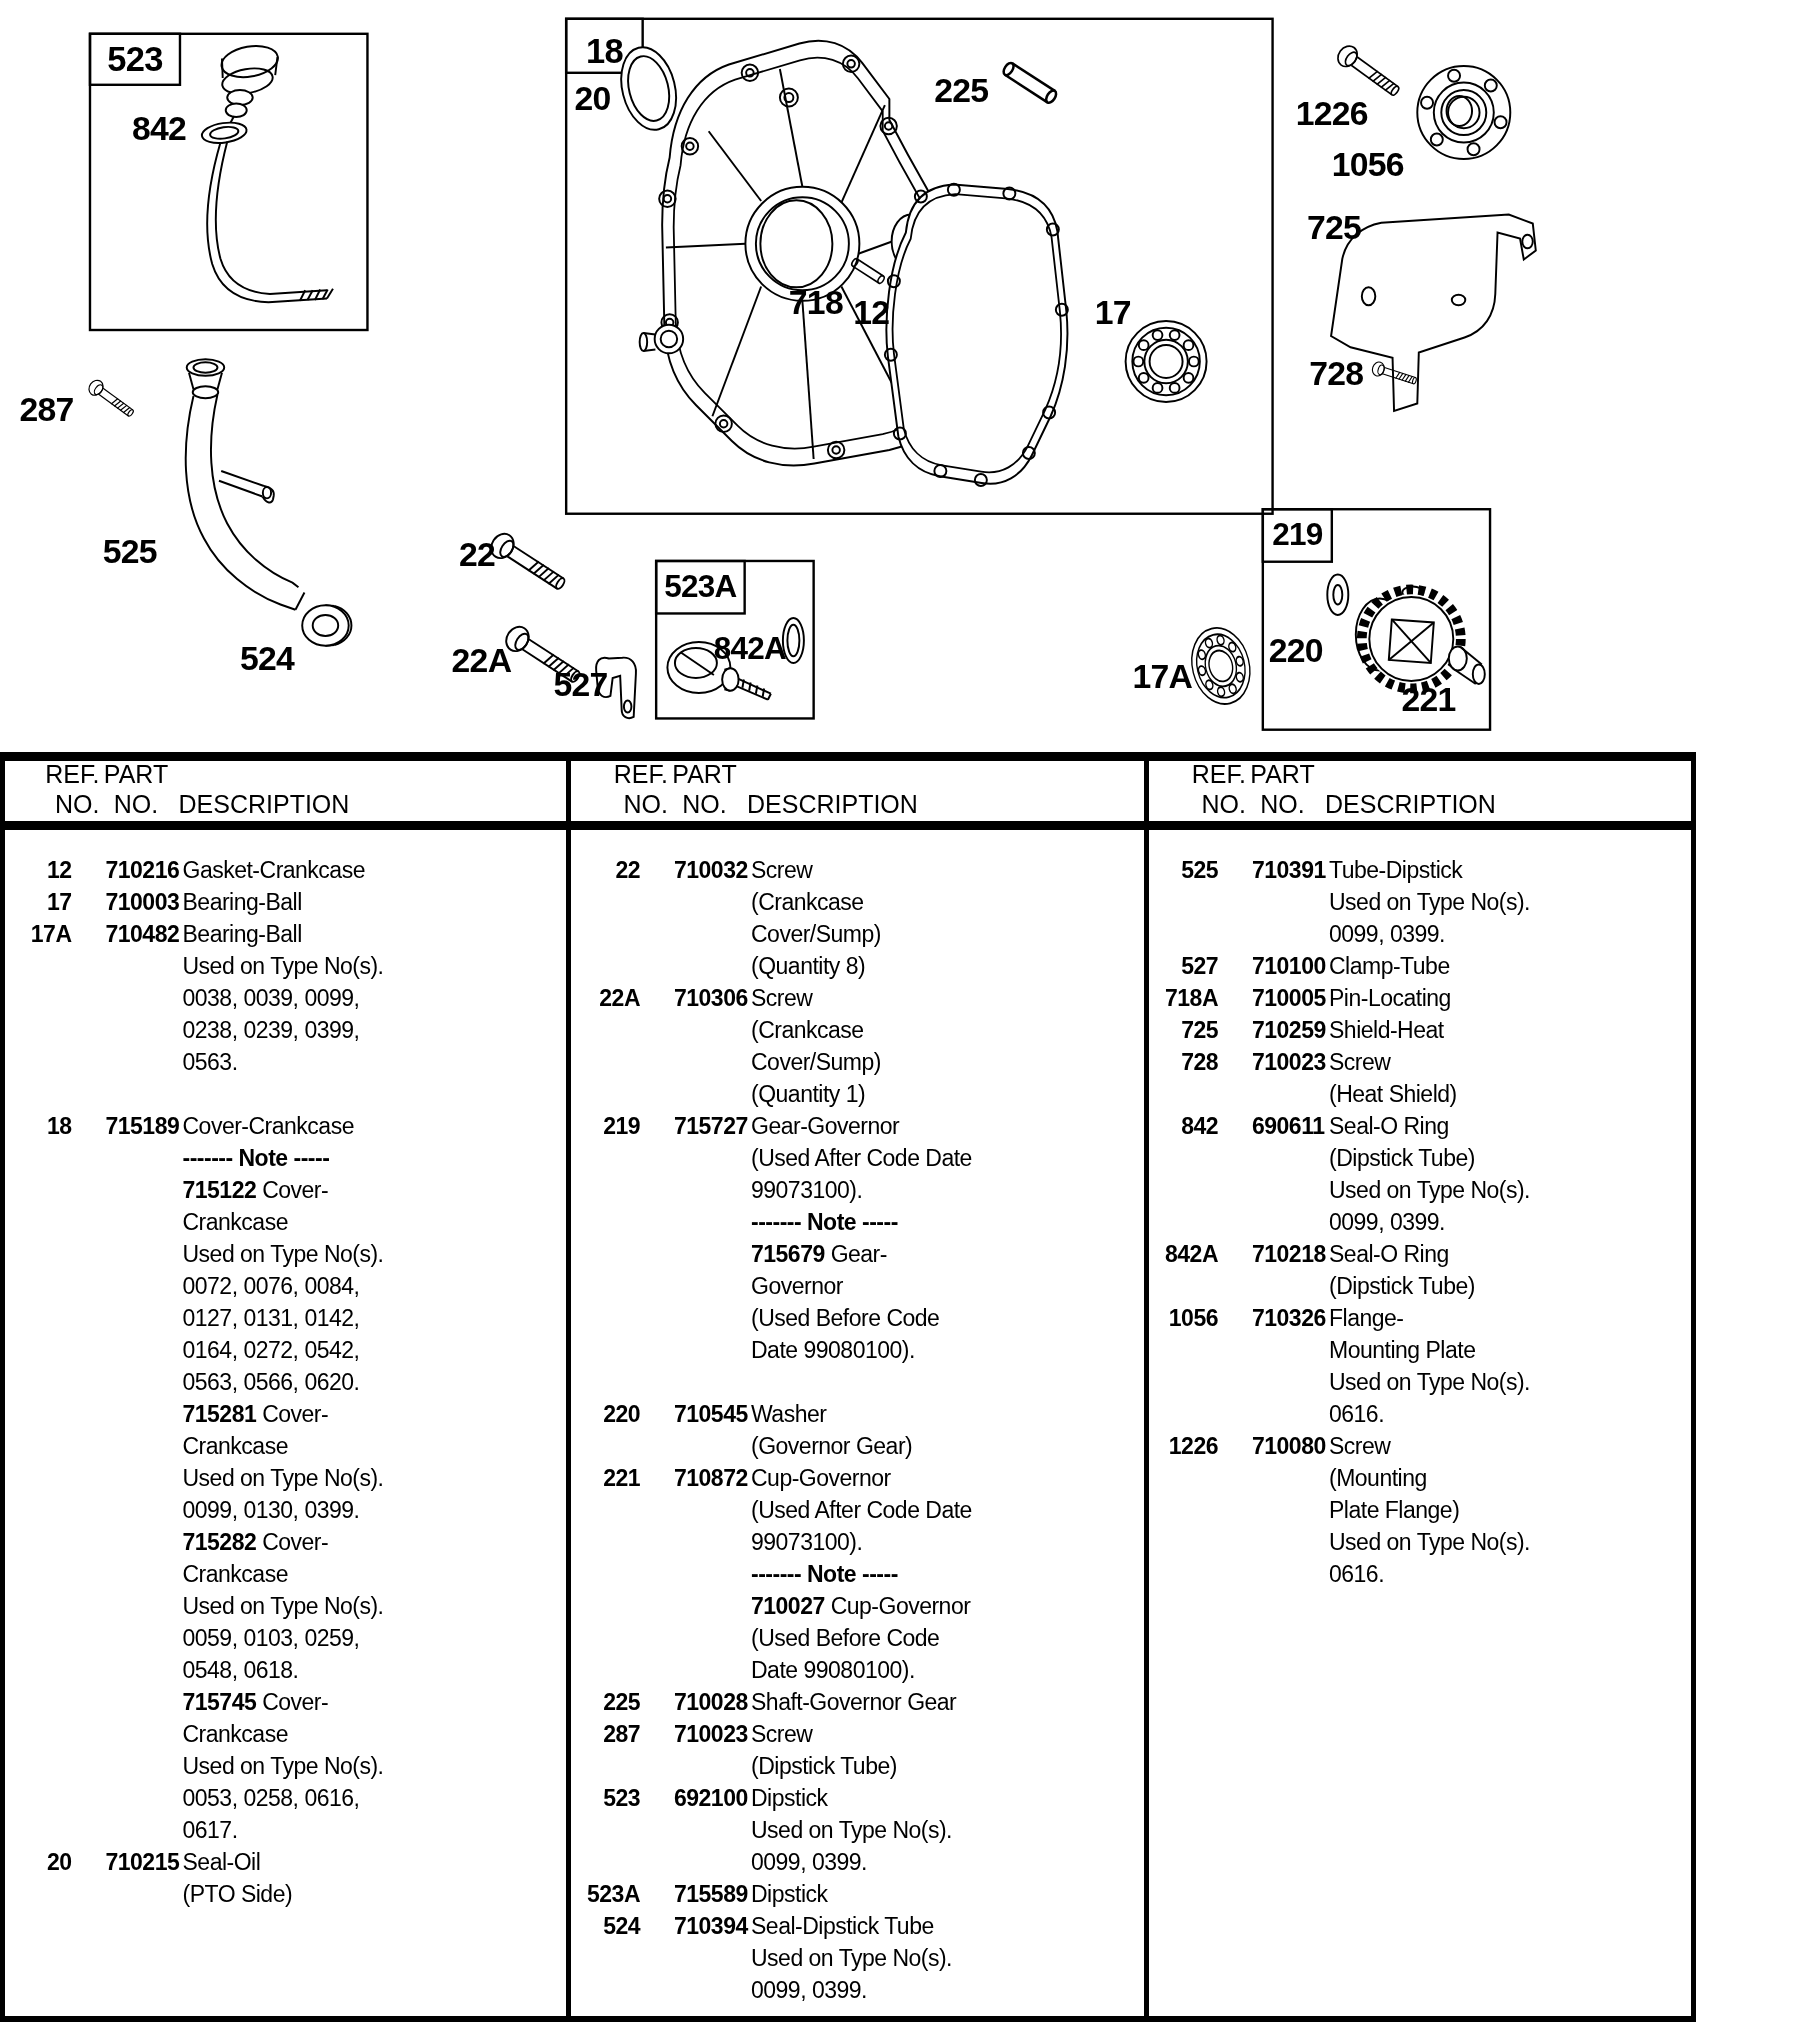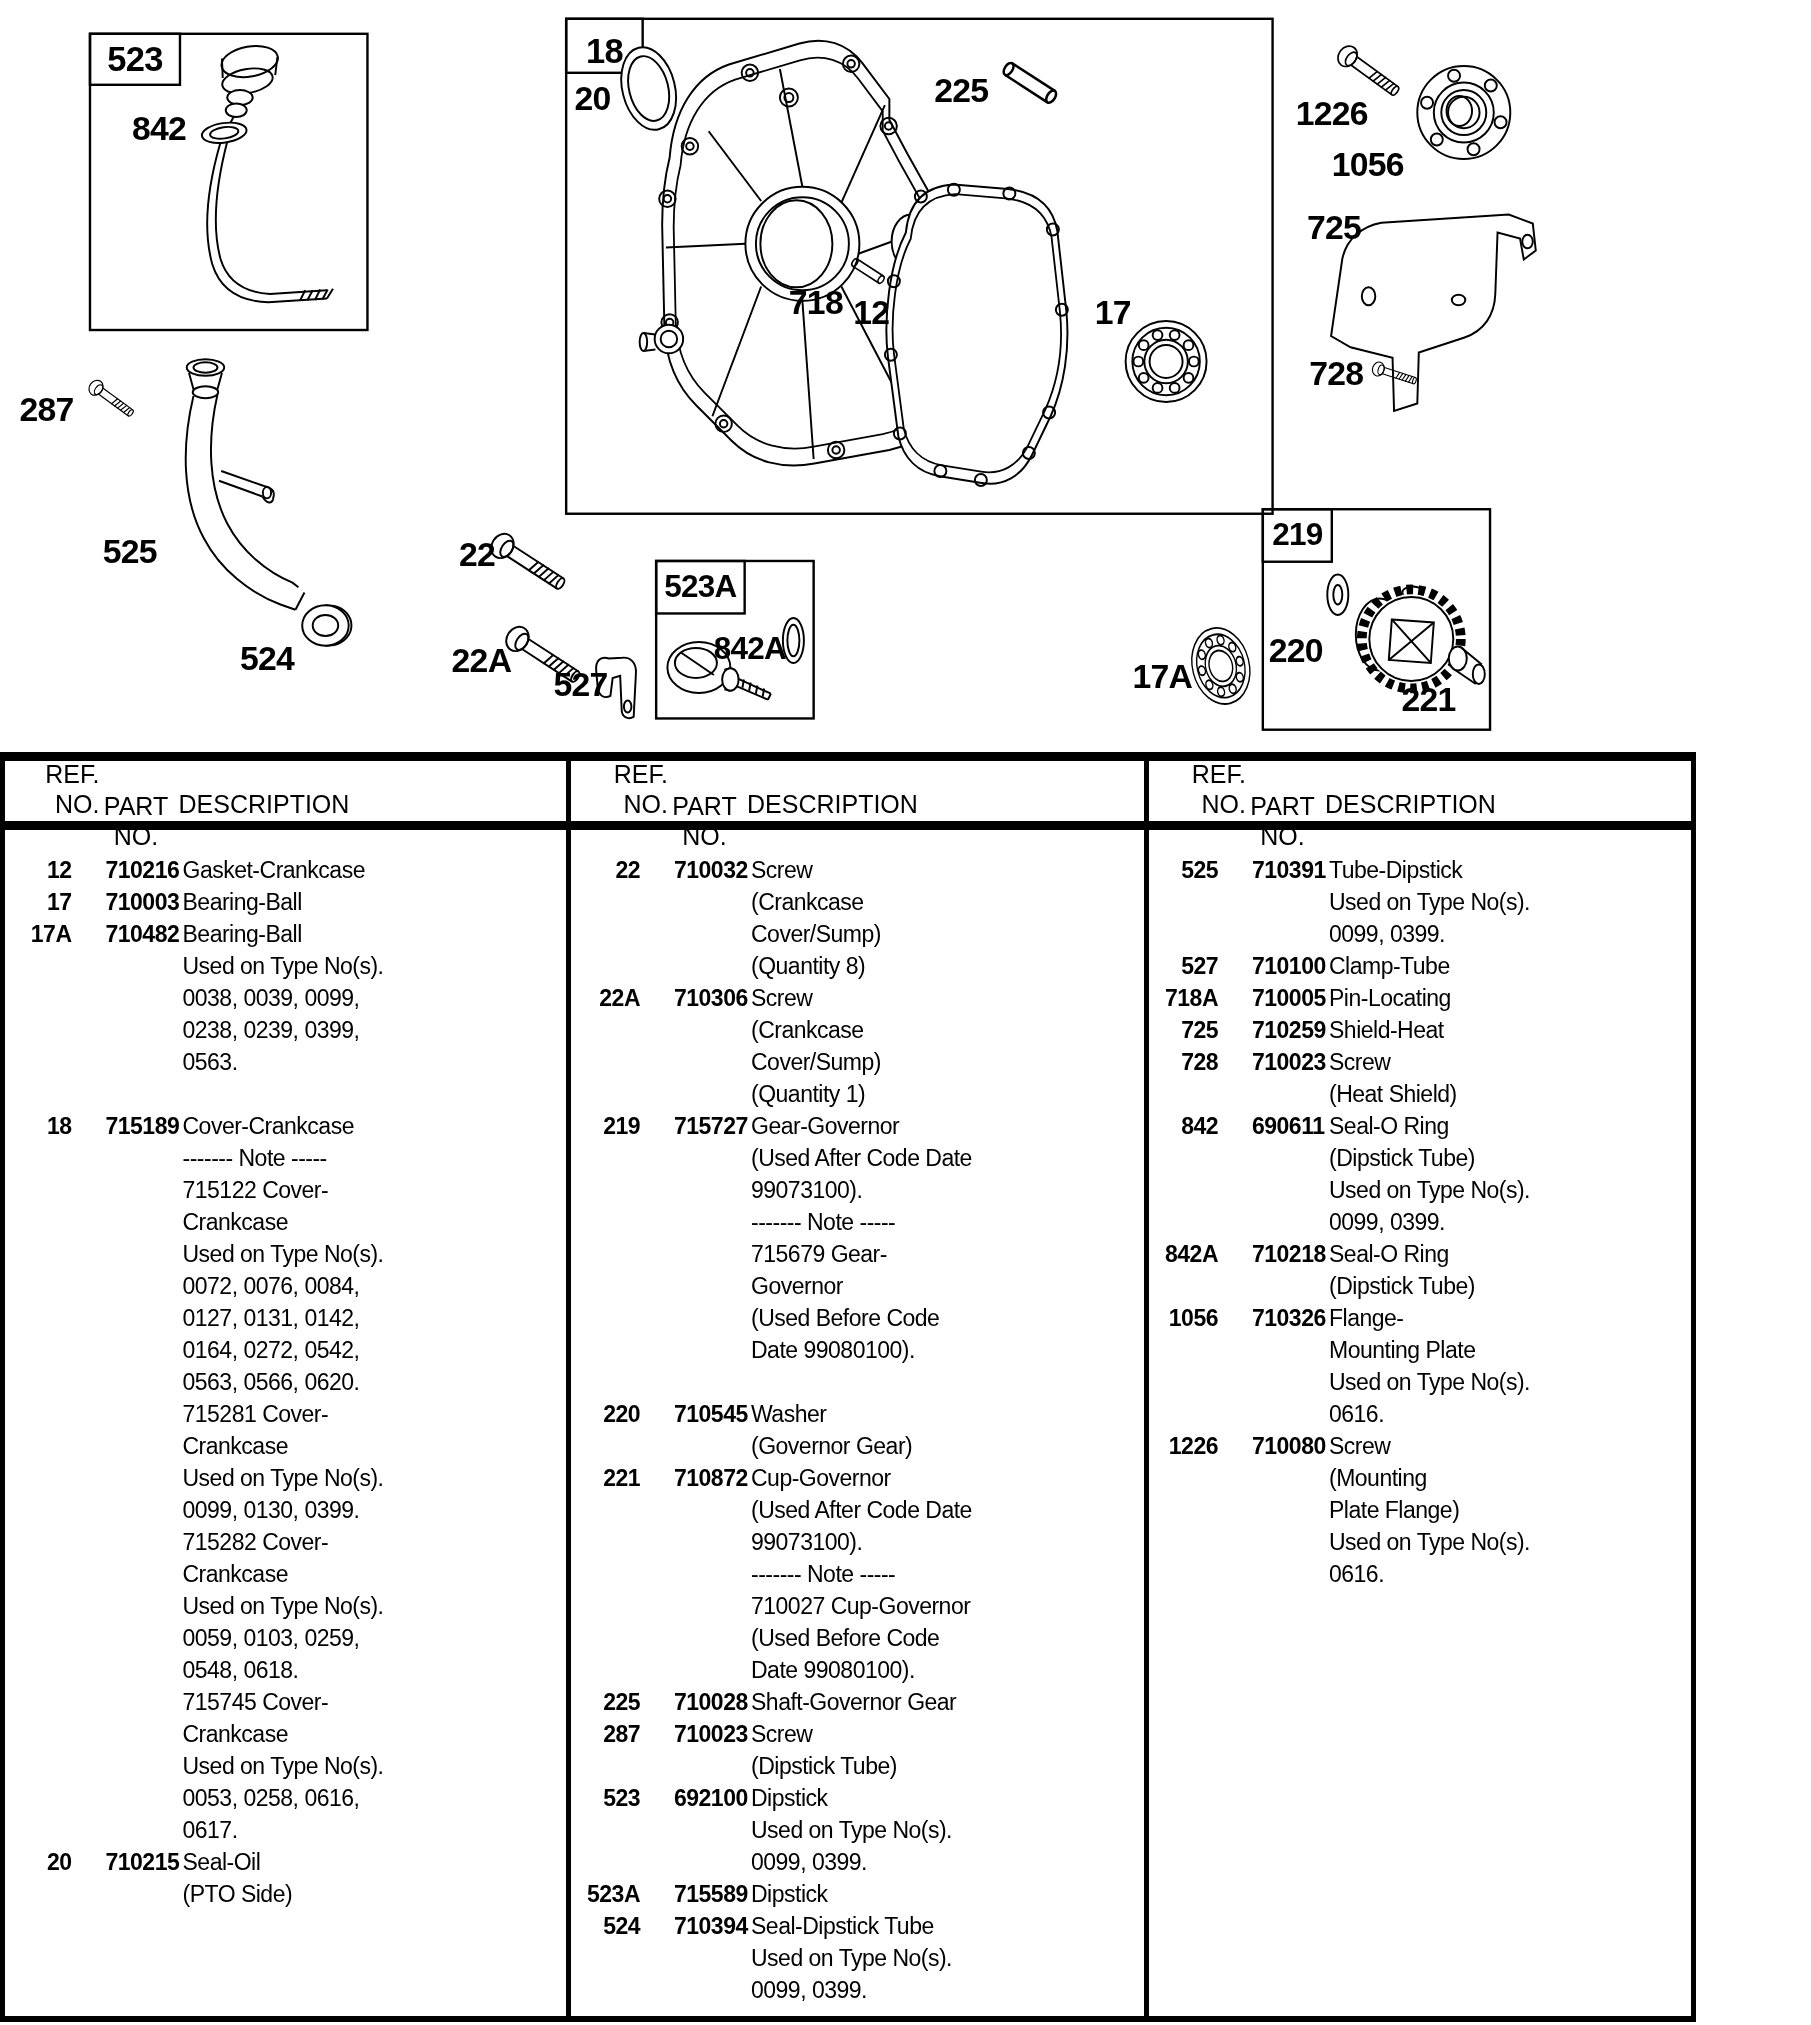--- a/index.html
+++ b/index.html
@@ -9,29 +9,29 @@
   svg.diagram .ln{stroke:#000;stroke-width:2.6;fill:none;}
   svg.diagram .fw{stroke:#000;stroke-width:2.6;fill:#fff;}
   svg.diagram .bx{stroke:#000;stroke-width:3.2;fill:none;}
   svg.diagram text{font-family:"Liberation Sans",sans-serif;font-weight:700;
                    font-size:45px;fill:#000;text-anchor:middle;letter-spacing:-1px;}
   svg.diagram text.boxlab{font-size:46px;}
   
   .rule{position:absolute;background:#000;}
   .hdr{position:absolute;top:759px;width:555px;font-size:25px;line-height:30px;}
   .hdr .h-ref{position:absolute;left:6px;width:86px;text-align:right;}
-  .hdr .h-part{position:absolute;left:87px;width:83px;text-align:center;margin-top:32px;}
+  .hdr .h-part{position:absolute;left:87px;width:83px;text-align:center;}
   .hdr .h-desc{position:absolute;left:171px;width:188px;text-align:left;top:30px;}
   .col{position:absolute;top:854px;width:557px;}
   .lnr{display:grid;grid-template-columns:64px 34px 77px 1fr;height:32px;
        line-height:32px;font-size:23px;letter-spacing:-0.5px;white-space:nowrap;}
   .lnr .rc{text-align:right;font-weight:700;}
   .lnr .pc{font-weight:700;grid-column:3;}
   .lnr .dc{grid-column:4;}
-  .lnr b{font-weight:400;}
+  .lnr b{font-weight:700;}
 </style>
 </head>
 <body>
 
 <div class="page">
 
   <svg class="diagram" width="1811" height="750" viewBox="0 0 2415 1000">
     <defs>
       <g id="bolt">
         <ellipse cx="0" cy="0" rx="14" ry="17" class="fw"></ellipse>

